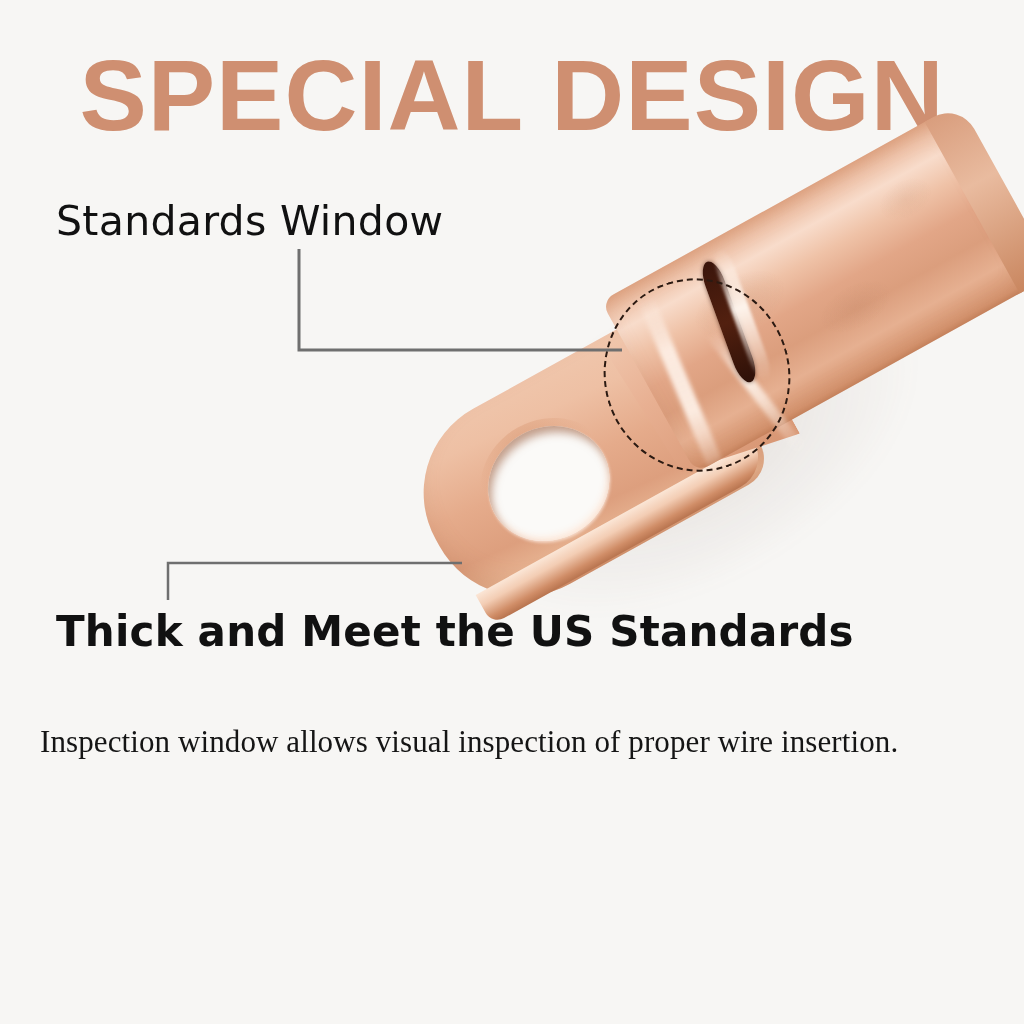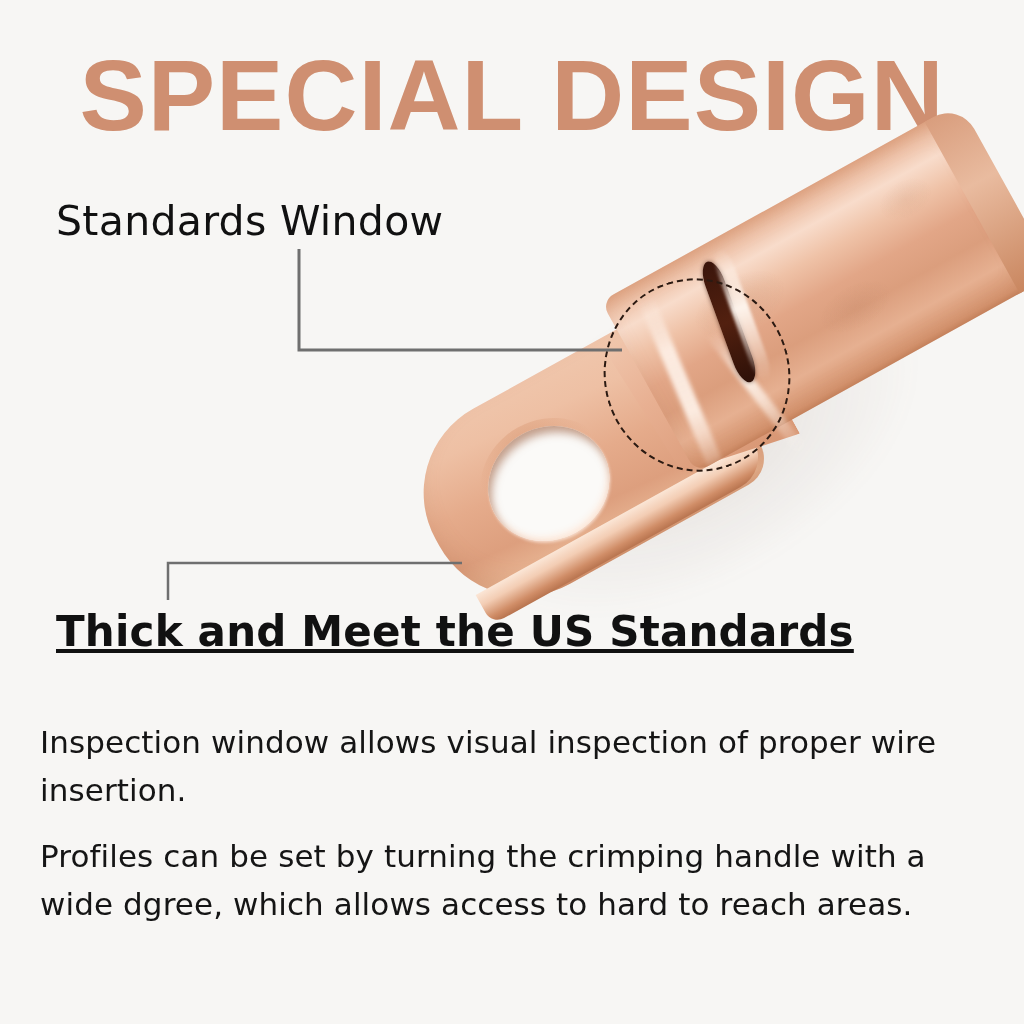--- a/index.html
+++ b/index.html
@@ -50,21 +50,20 @@
     font-size: 41px;
     font-weight: 400;
     letter-spacing: 0.3px;
   }
   #label-thick-standards {
     left: 56px;
     top: 607px;
     font-size: 42px;
     font-weight: 700;
     letter-spacing: 0.2px;
-    text-decoration: underline;
   }
 
   
   #leader-layer {
     position: absolute;
     left: 0;
     top: 0;
     width: 1024px;
     height: 1024px;
     pointer-events: none;
@@ -283,21 +282,21 @@
   .body-paragraph {
     position: absolute;
     left: 40px;
     font-family: "DejaVu Sans", sans-serif;
     font-size: 31px;
     line-height: 48px;
     color: #151515;
     width: 900px;
     letter-spacing: 0.1px;
   }
-  #paragraph-1 { top: 718px; }
+  #paragraph-1 { top: 718px; font-family: Liberation Serif, serif; }
   #paragraph-2 { top: 832px; }
 </style>
 </head>
 <body>
 
 <div id="infographic">
 
   <div class="title">SPECIAL DESIGN</div>
 
   <div id="product-photo">
@@ -326,15 +325,14 @@
     <polyline points="299,249 299,350 622,350" fill="none" stroke="#6f6f6f" stroke-width="3"></polyline>
     <polyline points="168,600 168,563 462,563" fill="none" stroke="#6f6f6f" stroke-width="2.5"></polyline>
   </svg>
 
   <div class="callout-label" id="label-inspection-window">Standards Window</div>
 
   <div class="callout-label" id="label-thick-standards">Thick and Meet the US Standards</div>
 
   <div class="body-paragraph" id="paragraph-1">Inspection window allows visual inspection of proper wire insertion.</div>
 
-  <div class="body-paragraph" id="paragraph-2">Profiles can be set by turning the crimping handle with a wide dgree, which allows access to hard to reach areas.</div>
 
 </div>
 
 </body></html>

